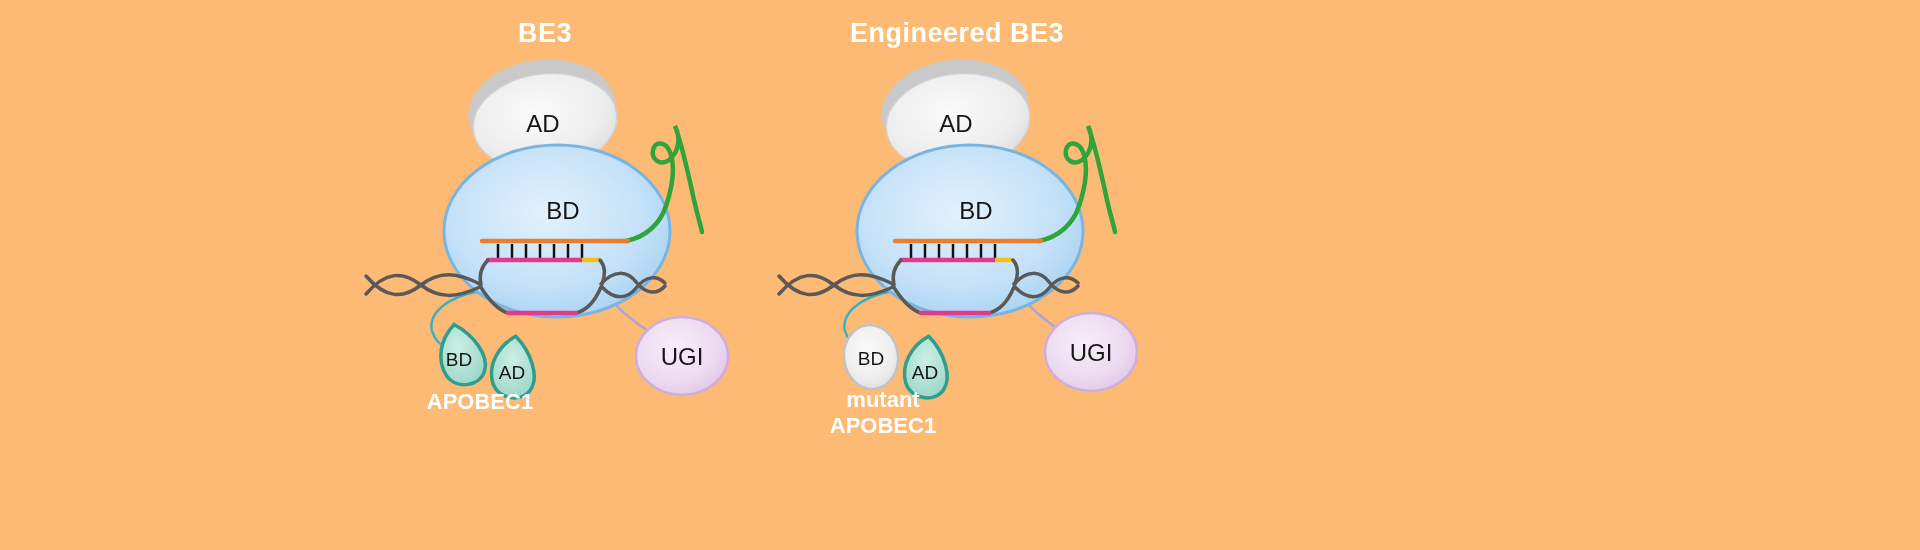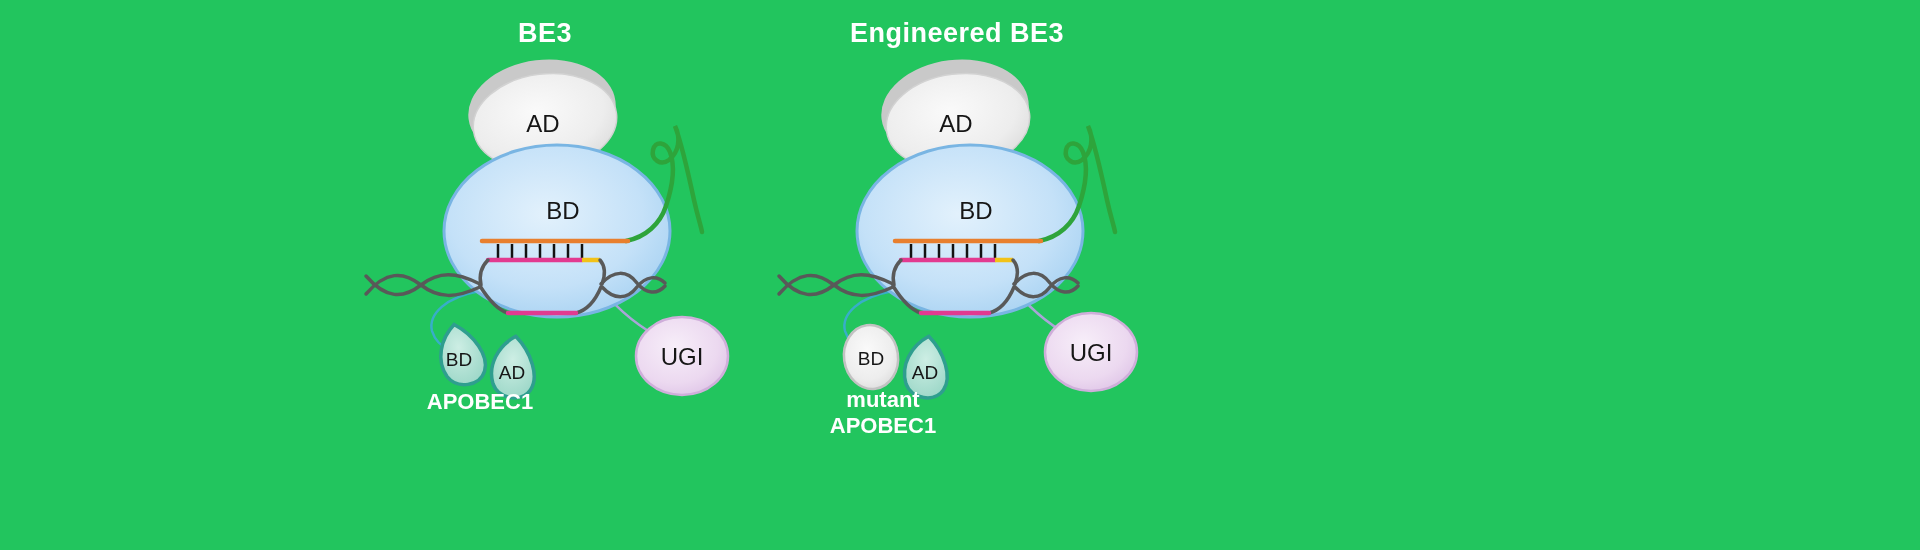--- a/index.html
+++ b/index.html
@@ -17,21 +17,21 @@
   .pam{stroke:#f2c218;stroke-width:4.5;stroke-linecap:butt;fill:none;}
   .dna path{fill:none;stroke:#595959;stroke-width:3.5;stroke-linecap:round;}
   .linker{fill:none;stroke-width:2.5;}
   .linker.cyan{stroke:#38aec8;}
   .linker.lav{stroke:#aaa4d8;}
   .petal{stroke-width:3.5;}
 </style>
 </head>
 <body>
 
-<div class="canvas" style="background: #22c55e;">
+<div class="canvas" style="background: #fdba74;">
 
   <svg class="panel" style="left:330px" width="460" height="550" viewBox="0 0 460 550">
     <defs>
       <radialGradient id="adGradL" cx="45%" cy="38%" r="72%">
         <stop offset="0%" stop-color="#fafafa"></stop>
           <stop offset="65%" stop-color="#ededed"></stop>
           <stop offset="100%" stop-color="#d8d8d8"></stop>
       </radialGradient>
       <radialGradient id="bdGradL" cx="45%" cy="40%" r="78%">
         <stop offset="0%" stop-color="#e2f1fc"></stop>

